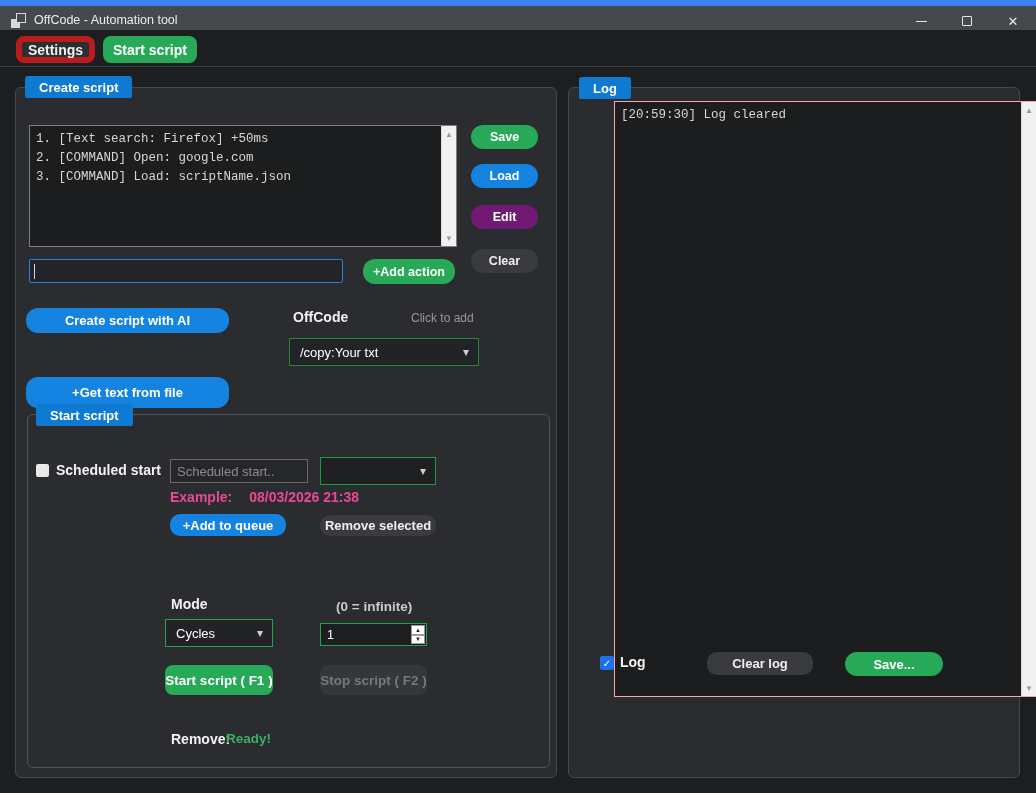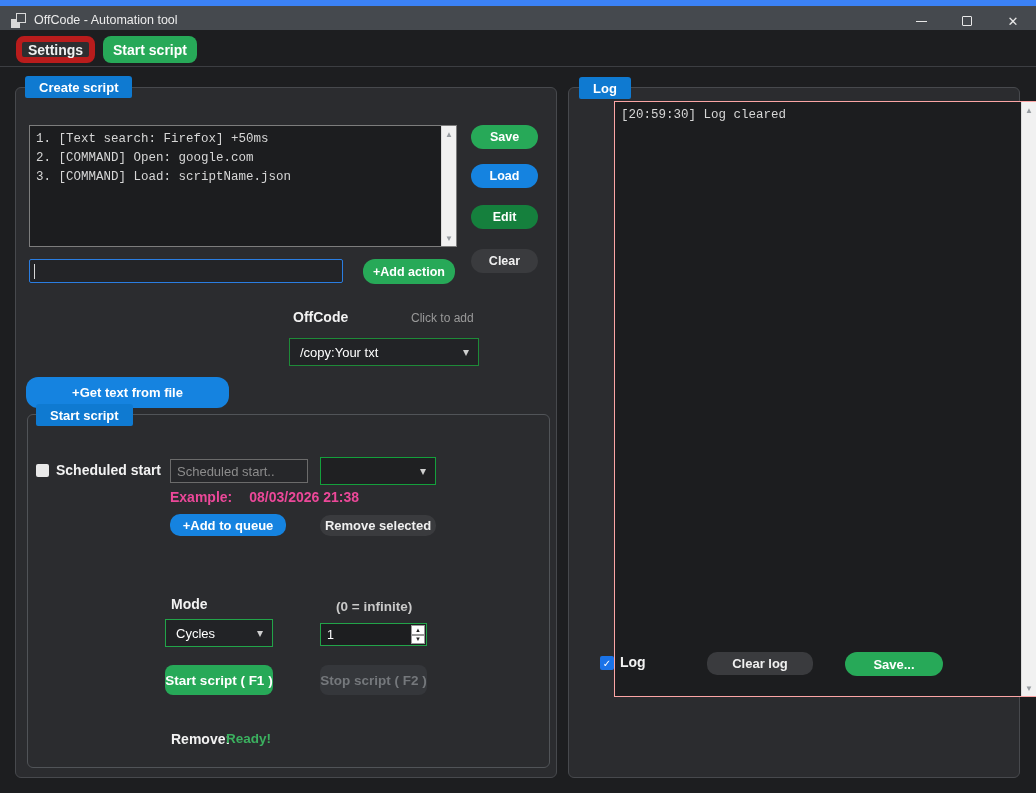--- a/index.html
+++ b/index.html
@@ -38,21 +38,21 @@
   .ta-actions{ left:13px; top:37px; width:428px; height:122px; border:1px solid #7d7d7d; }
   .ta-log{ left:13px; top:13px; width:423px; height:596px; border:1px solid #fca5a5;margin-left:32px; }
   .ta-text{ position:absolute; left:0; top:0; right:15px; bottom:0; padding:4px 6px; font-family:"Liberation Mono","DejaVu Sans Mono",monospace; font-size:12.5px; line-height:19px; color:#d6d6d6; white-space:pre; overflow:hidden; }
   .vscroll{ position:absolute; right:0; top:0; bottom:0; width:15px; background:#f1f1f1; border-left:1px solid #dcdcdc; }
   .vscroll .arr{ position:absolute; left:0; width:100%; height:14px; display:flex; align-items:center; justify-content:center; font-size:8px; color:#979ca1; }
   .vscroll .arr.up{ top:1px; } .vscroll .arr.down{ bottom:1px; }
 
   
   .side-btn{ position:absolute; left:455px; width:67px; height:24px; border-radius:12px; font-size:12.5px; }
   .bg-green{ background:#27a958; } .bg-blue{ background:#1583e0; }
-  .bg-yellow{ background:#15803d; } .bg-dark{ background:#3a3b3e; color:#f0f0f0; }
+  .bg-yellow{ background:#701a75; } .bg-dark{ background:#3a3b3e; color:#f0f0f0; }
 
   
   .action-input{ position:absolute; left:13px; top:171px; width:314px; height:24px; background:#232427; border:1px solid #2a7de1; border-radius:2px; }
   .caret{ position:absolute; left:4px; top:4px; width:1px; height:15px; background:#d7d7d7; }
   .addaction-btn{ position:absolute; left:347px; top:171px; width:92px; height:25px; border-radius:12px; font-size:12.5px; }
 
   
   .ai-btn{ position:absolute; left:10px; top:220px; width:203px; height:25px; border-radius:12px; font-size:13px; }
   .gettext-btn{ position:absolute; left:10px; top:289px; width:203px; height:31px; border-radius:12px; font-size:13px; }
   .commands-label{ left:277px; top:221px; font-size:14px; }
@@ -130,20 +130,21 @@
     <div class="btn side-btn bg-green" style="top:37px;">Save</div>
     <div class="btn side-btn bg-blue" style="top:76px;">Load</div>
     <div class="btn side-btn bg-yellow" style="top:117px;">Edit</div>
     <div class="btn side-btn bg-dark" style="top:161px;">Clear</div>
 
     <div class="action-input">
       <span class="caret"></span>
     </div>
     <div class="btn addaction-btn bg-green">+Add action</div>
 
+    <div class="btn ai-btn bg-blue">Create script with AI</div>
     <div class="section-label commands-label">OffCode</div>
     <div class="clicktoadd">Click to add</div>
     <div class="select sel-commands">
       <span>/copy:Your txt</span>
       <span class="dd-arrow">▾</span>
     </div>
     <div class="btn gettext-btn bg-blue">+Get text from file</div>
 
     <div class="subpanel">
       <div class="tab" style="left:8px; top:-11px;">Start script</div>

